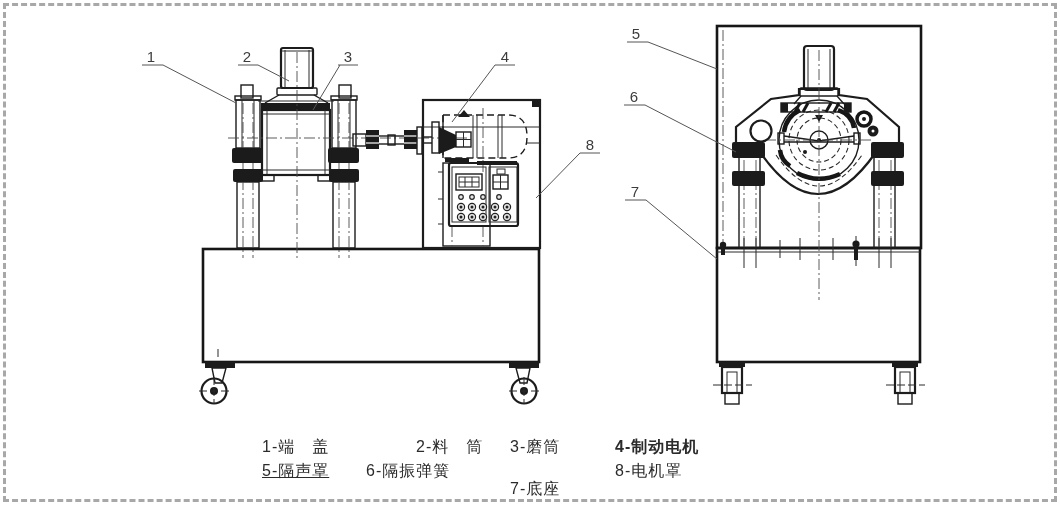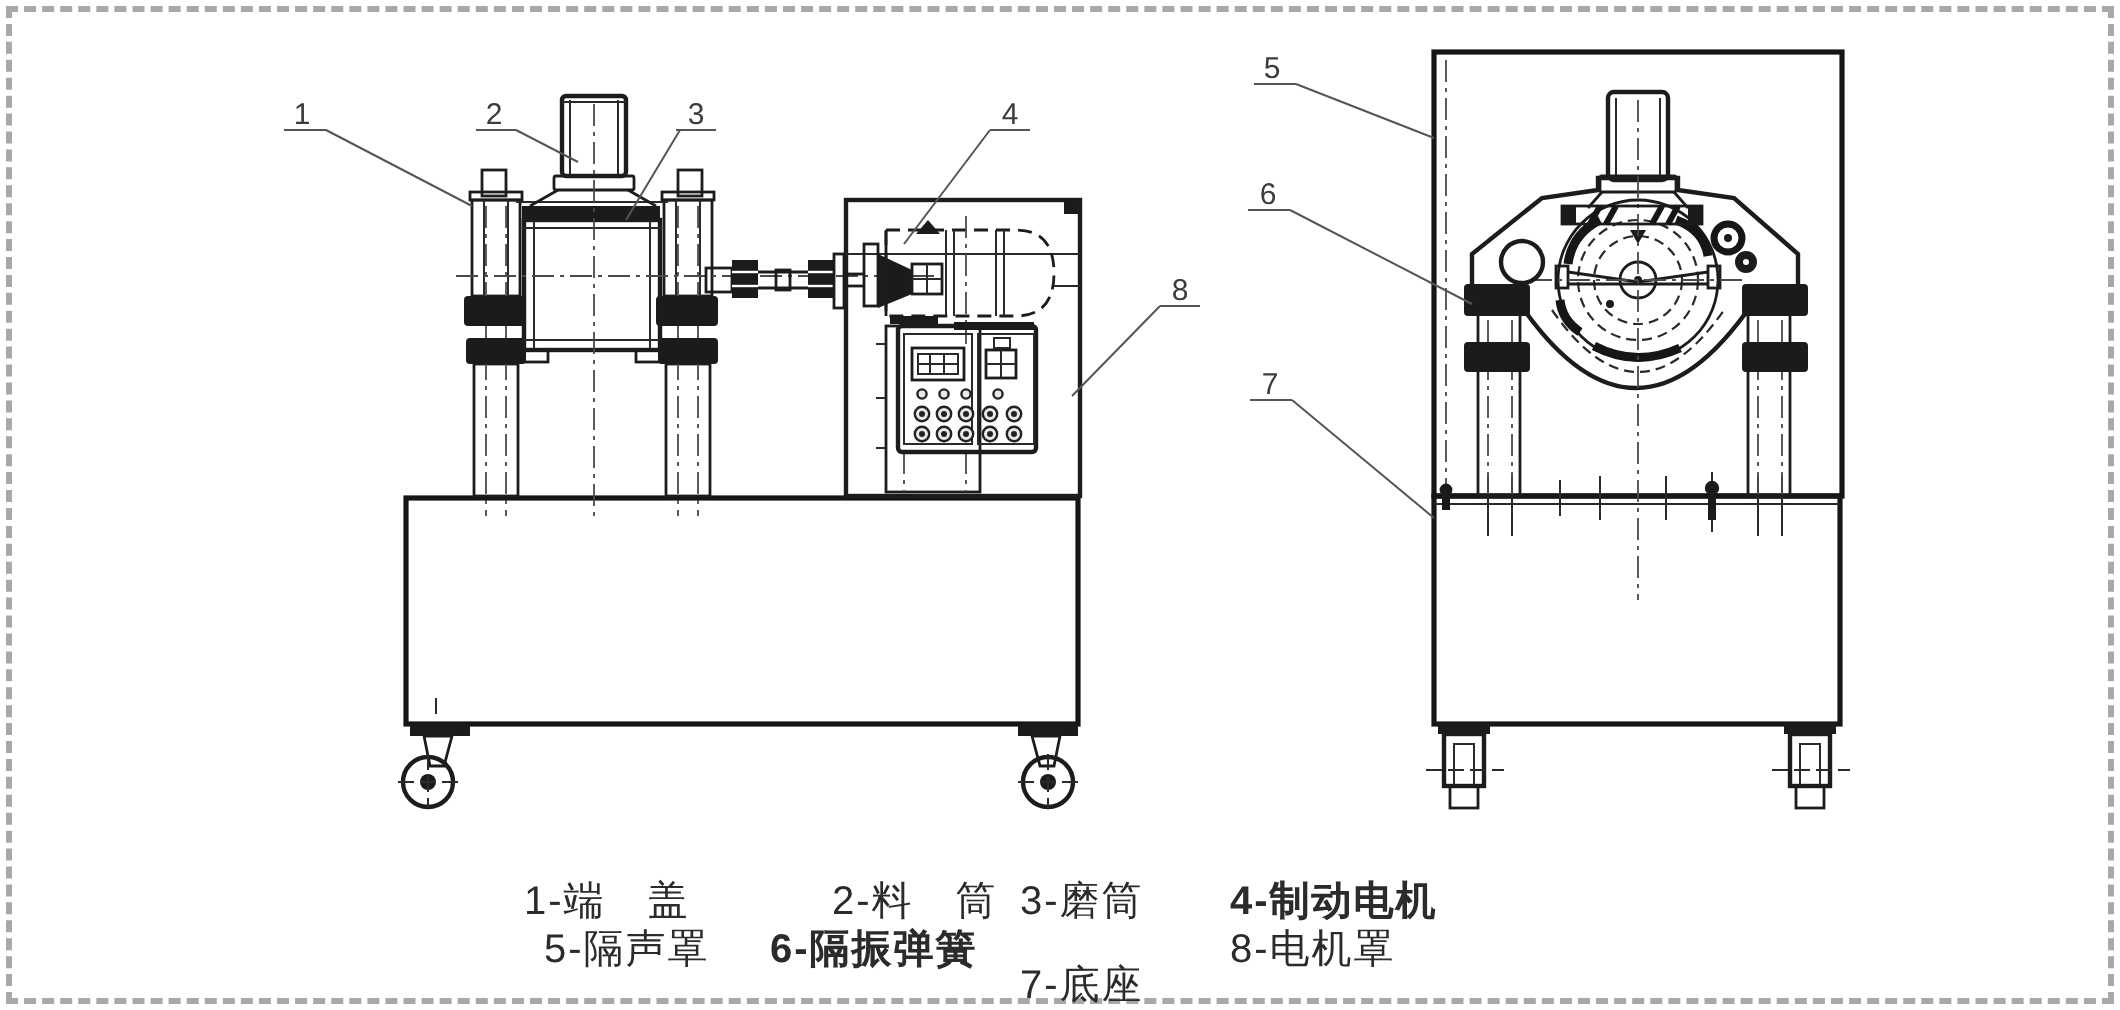--- a/index.html
+++ b/index.html
@@ -14,21 +14,21 @@
   svg{position:absolute;left:0;top:0;}
   .ol{stroke:#1c1c1c;stroke-width:2.2;fill:none;}
   .ol-bold{stroke:#161616;stroke-width:2.6;fill:none;}
   .ln{stroke:#1c1c1c;stroke-width:1.4;fill:none;}
   .thin{stroke:#2a2a2a;stroke-width:1;fill:none;}
   .blk{fill:#1b1b1b;stroke:none;}
   .cl{stroke:#555;stroke-width:1;fill:none;}
   .dashdot{stroke:#4a4a4a;stroke-width:0.9;fill:none;stroke-dasharray:11 3 2 3;}
   .dash{stroke:#2a2a2a;stroke-width:1.1;fill:none;stroke-dasharray:5 3;}
   .callout-num{font-size:15px;fill:#3c3c3c;font-family:"Liberation Sans",sans-serif;}
-  .legend{position:absolute;color:#2b2b2b;font-size:20px;letter-spacing:1px;white-space:pre;}
+  .legend{position:absolute;color:#2b2b2b;font-size:16px;letter-spacing:1px;white-space:pre;}
 </style>
 </head>
 <body>
 
 <div class="canvas">
   <div class="frame"></div>
 
   <svg width="1060" height="505" viewBox="0 0 1060 505">
 
     <g>
@@ -337,18 +337,18 @@
       <text x="635" y="197" class="callout-num">7</text>
       <text x="590" y="150" class="callout-num">8</text>
     </g>
   </svg>
 
   <div>
     <div class="legend" style="left:262px;top:437px;">1-端　盖</div>
     <div class="legend" style="left:382px;top:437px;margin-left:34px;">2-料　筒</div>
     <div class="legend" style="left:510px;top:437px;text-align:right;">3-磨筒</div>
     <div class="legend" style="left:615px;top:437px;font-weight:bold;">4-制动电机</div>
-    <div class="legend" style="left:272px;top:461px;">5-隔声罩</div>
-    <div class="legend" style="left:385px;top:461px;font-weight:bold;">6-隔振弹簧</div>
+    <div class="legend" style="left:262px;top:461px;text-decoration:underline;">5-隔声罩</div>
+    <div class="legend" style="left:366px;top:461px;">6-隔振弹簧</div>
     <div class="legend" style="left:510px;top:479px;">7-底座</div>
     <div class="legend" style="left:615px;top:461px;text-align:right;">8-电机罩</div>
   </div>
 </div>
 
 </body></html>

